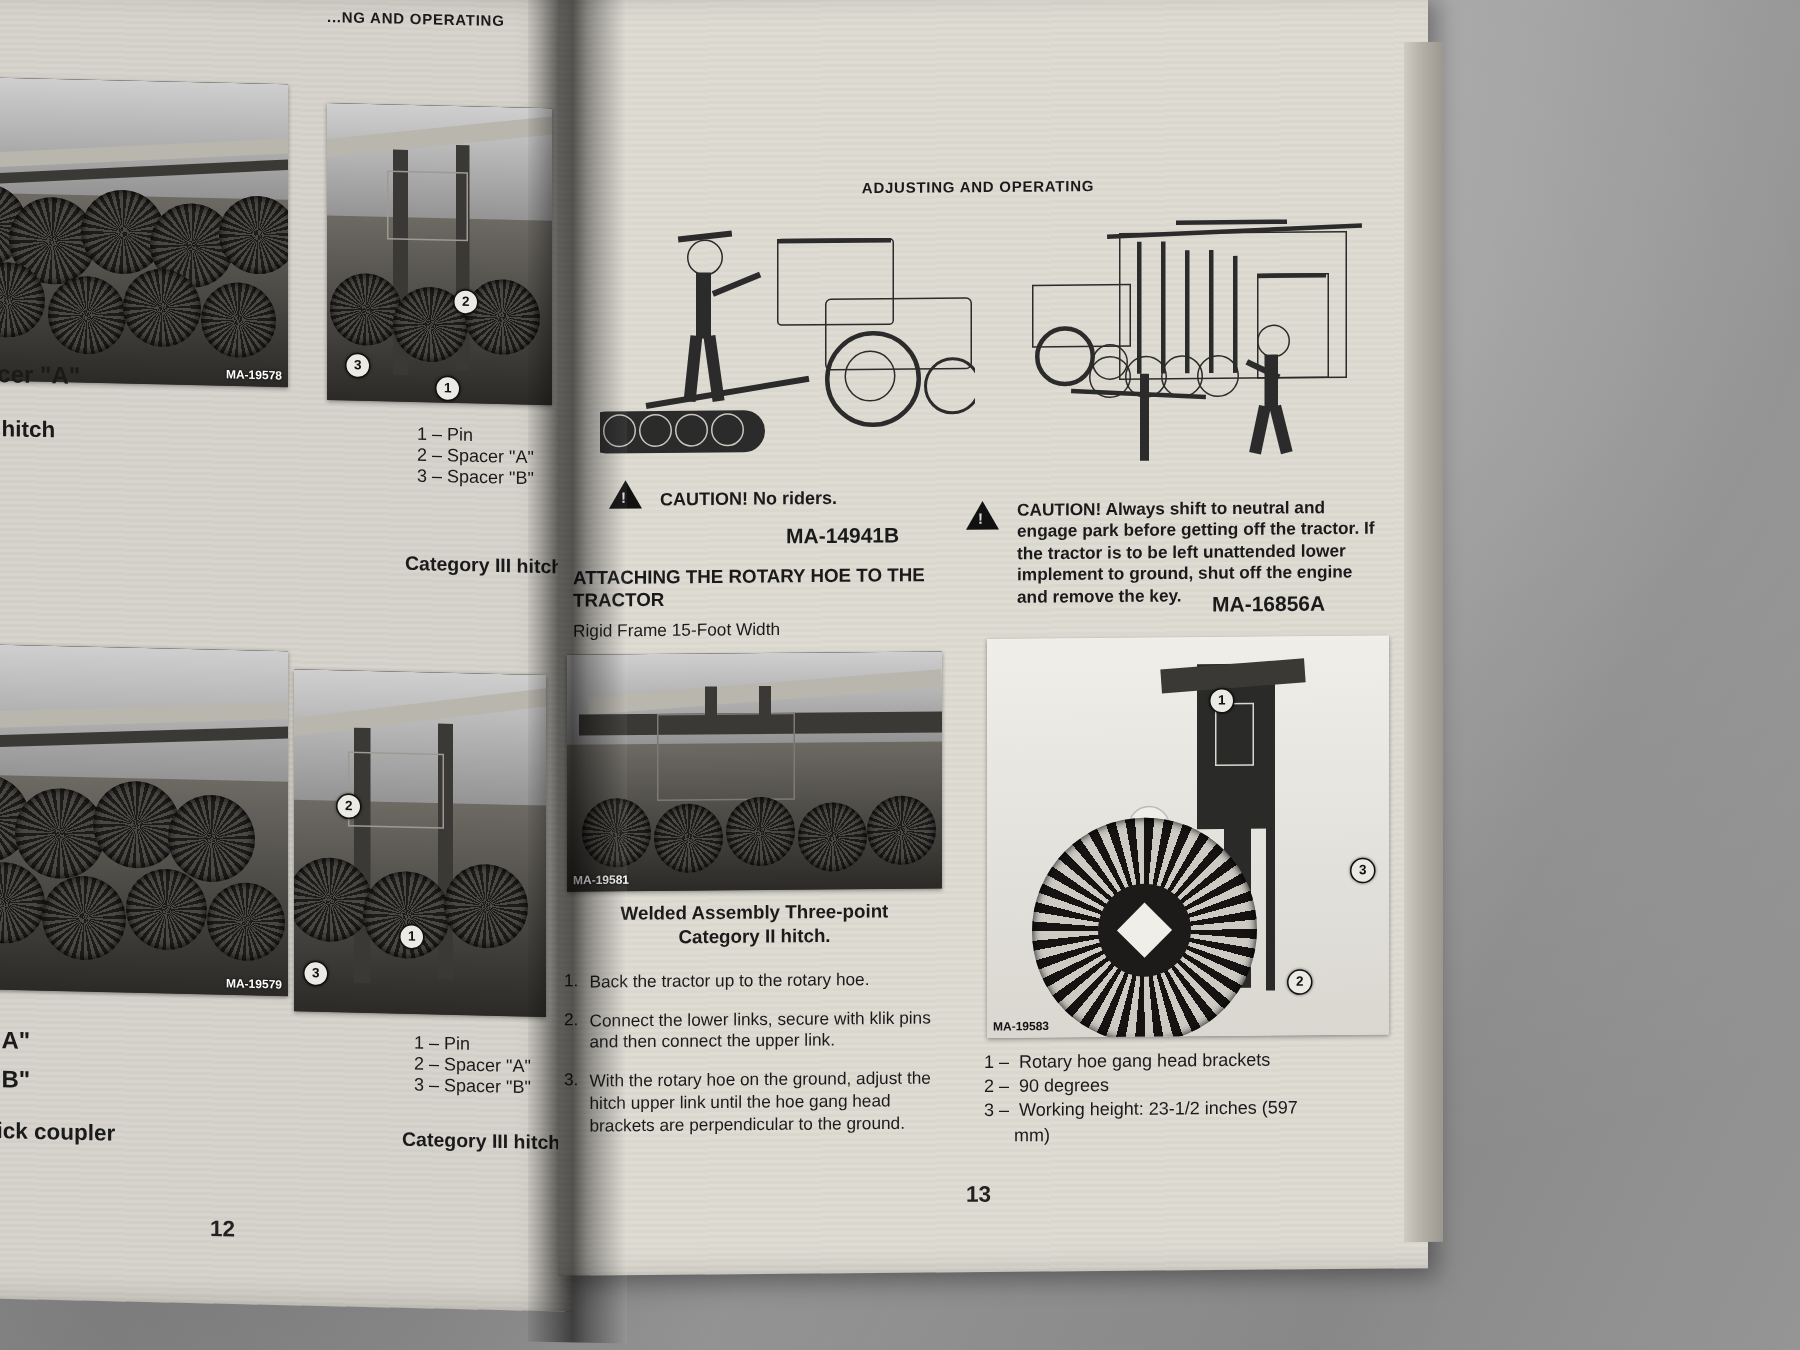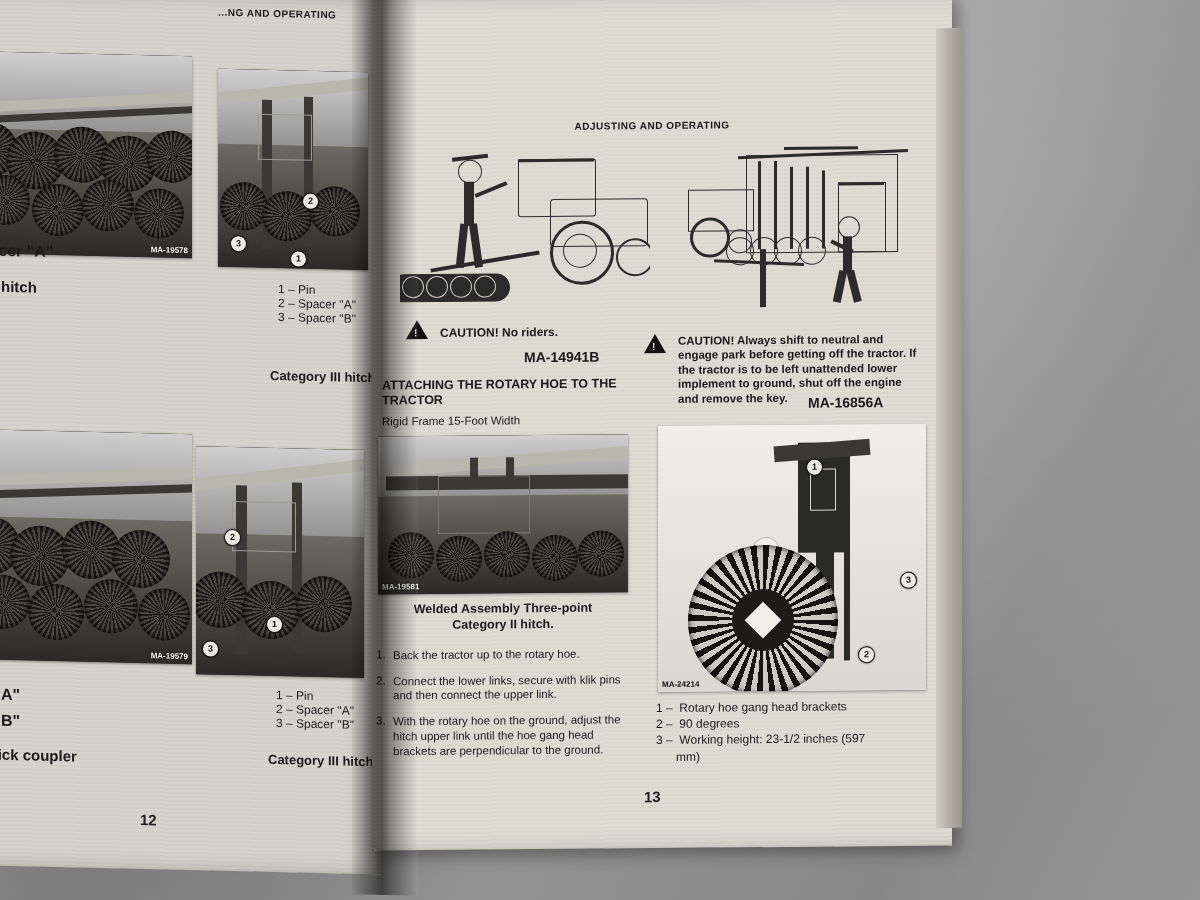--- a/index.html
+++ b/index.html
@@ -363,21 +363,21 @@
 
       <div class="wheel" style="left:30px;top:120px;width:150px;height:150px;
            background:repeating-conic-gradient(from 0deg,#151413 0deg 5deg,#cdcac3 5deg 10deg);"></div>
       <div style="position:absolute;left:74px;top:164px;width:62px;height:62px;border-radius:50%;background:#1c1b19;"></div>
       <div style="position:absolute;left:92px;top:182px;width:26px;height:26px;background:#efeee9;transform:rotate(45deg);"></div>
 
       <div class="bar" style="left:186px;top:60px;width:6px;height:176px;background:#2a2a28;"></div>
       <div class="callout" style="left:148px;top:34px;">1</div>
       <div class="callout" style="left:200px;top:222px;">2</div>
       <div class="callout" style="left:242px;top:148px;">3</div>
-      <div class="code" style="left:4px;right:auto;color:#111;text-shadow:none;">MA-24214</div>
+      <div class="code" style="left:4px;right:auto;color:#111;text-shadow:none;">MA-19583</div>
     </div>
 
     <div class="txt list" style="left:284px;top:704px;font-size:12px;line-height:1.35;">
       <div>1 –  Rotary hoe gang head brackets</div>
       <div>2 –  90 degrees</div>
       <div>3 –  Working height: 23-1/2 inches (597</div>
       <div>      mm)</div>
     </div>
 
     <div class="txt pageno" style="left:272px;top:792px;text-align:center;">13</div>

